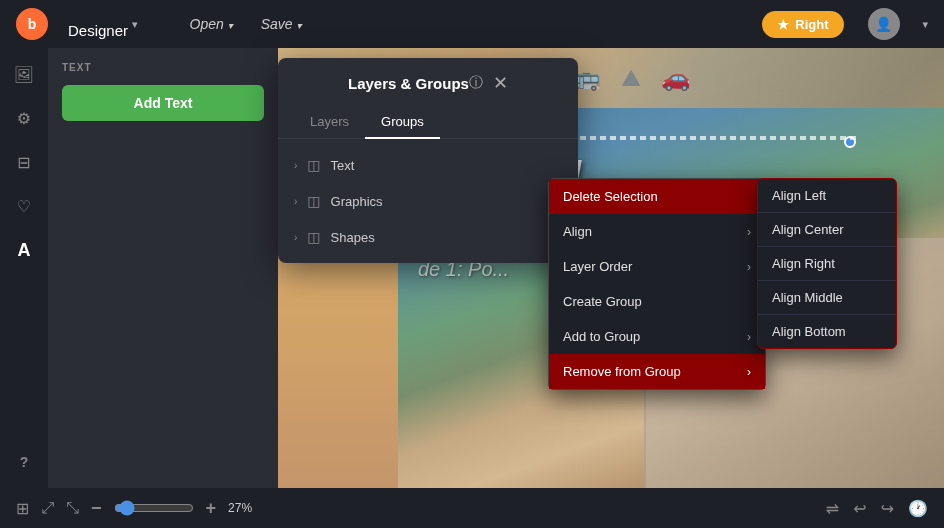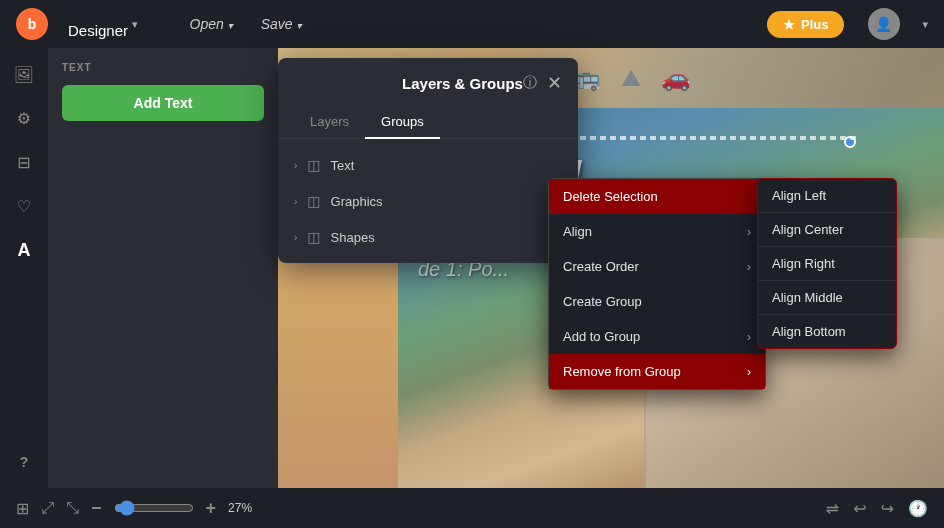--- a/index.html
+++ b/index.html
@@ -199,21 +199,21 @@
       width: 300px;
       background: #2b2d35;
       border-radius: 8px;
       box-shadow: 0 8px 32px rgba(0,0,0,0.5);
       z-index: 100;
       overflow: visible;
     }
     .modal-header {
       display: flex;
       align-items: center;
-      justify-content: flex-end;
+      justify-content: center;
       padding: 14px 16px 0;
     }
     .modal-title {
       color: #fff;
       font-size: 15px;
       font-weight: 600;
     }
     .modal-header-icons {
       display: flex;
       gap: 10px;
@@ -314,21 +314,21 @@
     <span style="color:#aaa;font-size:11px;">▾</span>
   </div>
   <div class="topbar-menu">
     <div class="topbar-menu-item">Open <span style="font-size:10px;">▾</span></div>
     <div class="topbar-menu-item">Save <span style="font-size:10px;">▾</span></div>
     <div class="topbar-menu-item"></div>
   </div>
   <div class="topbar-spacer"></div>
   <button class="plus-btn">
     <span>★</span>
-    <span>Plus</span>
+    <span>Right</span>
   </button>
   <div class="avatar" style="margin-left:4px;">
     <span>👤</span>
   </div>
   <span style="color:#aaa;font-size:11px;margin-left:2px;">▾</span>
 </div>
 
 <div class="left-sidebar">
   <div class="sidebar-icon">
       <span>🖼</span>
@@ -413,21 +413,21 @@
 
 <div class="context-menu">
   <div class="ctx-item danger">
     <span>Delete Selection</span>
   </div>
   <div class="ctx-item">
     <span>Align</span>
     <span class="ctx-arrow">›</span>
   </div>
   <div class="ctx-item">
-    <span>Create Order</span>
+    <span>Layer Order</span>
     <span class="ctx-arrow">›</span>
   </div>
   <div class="ctx-item">
     <span>Create Group</span>
   </div>
   <div class="ctx-item">
     <span>Add to Group</span>
     <span class="ctx-arrow">›</span>
   </div>
   <div class="ctx-item selected">

